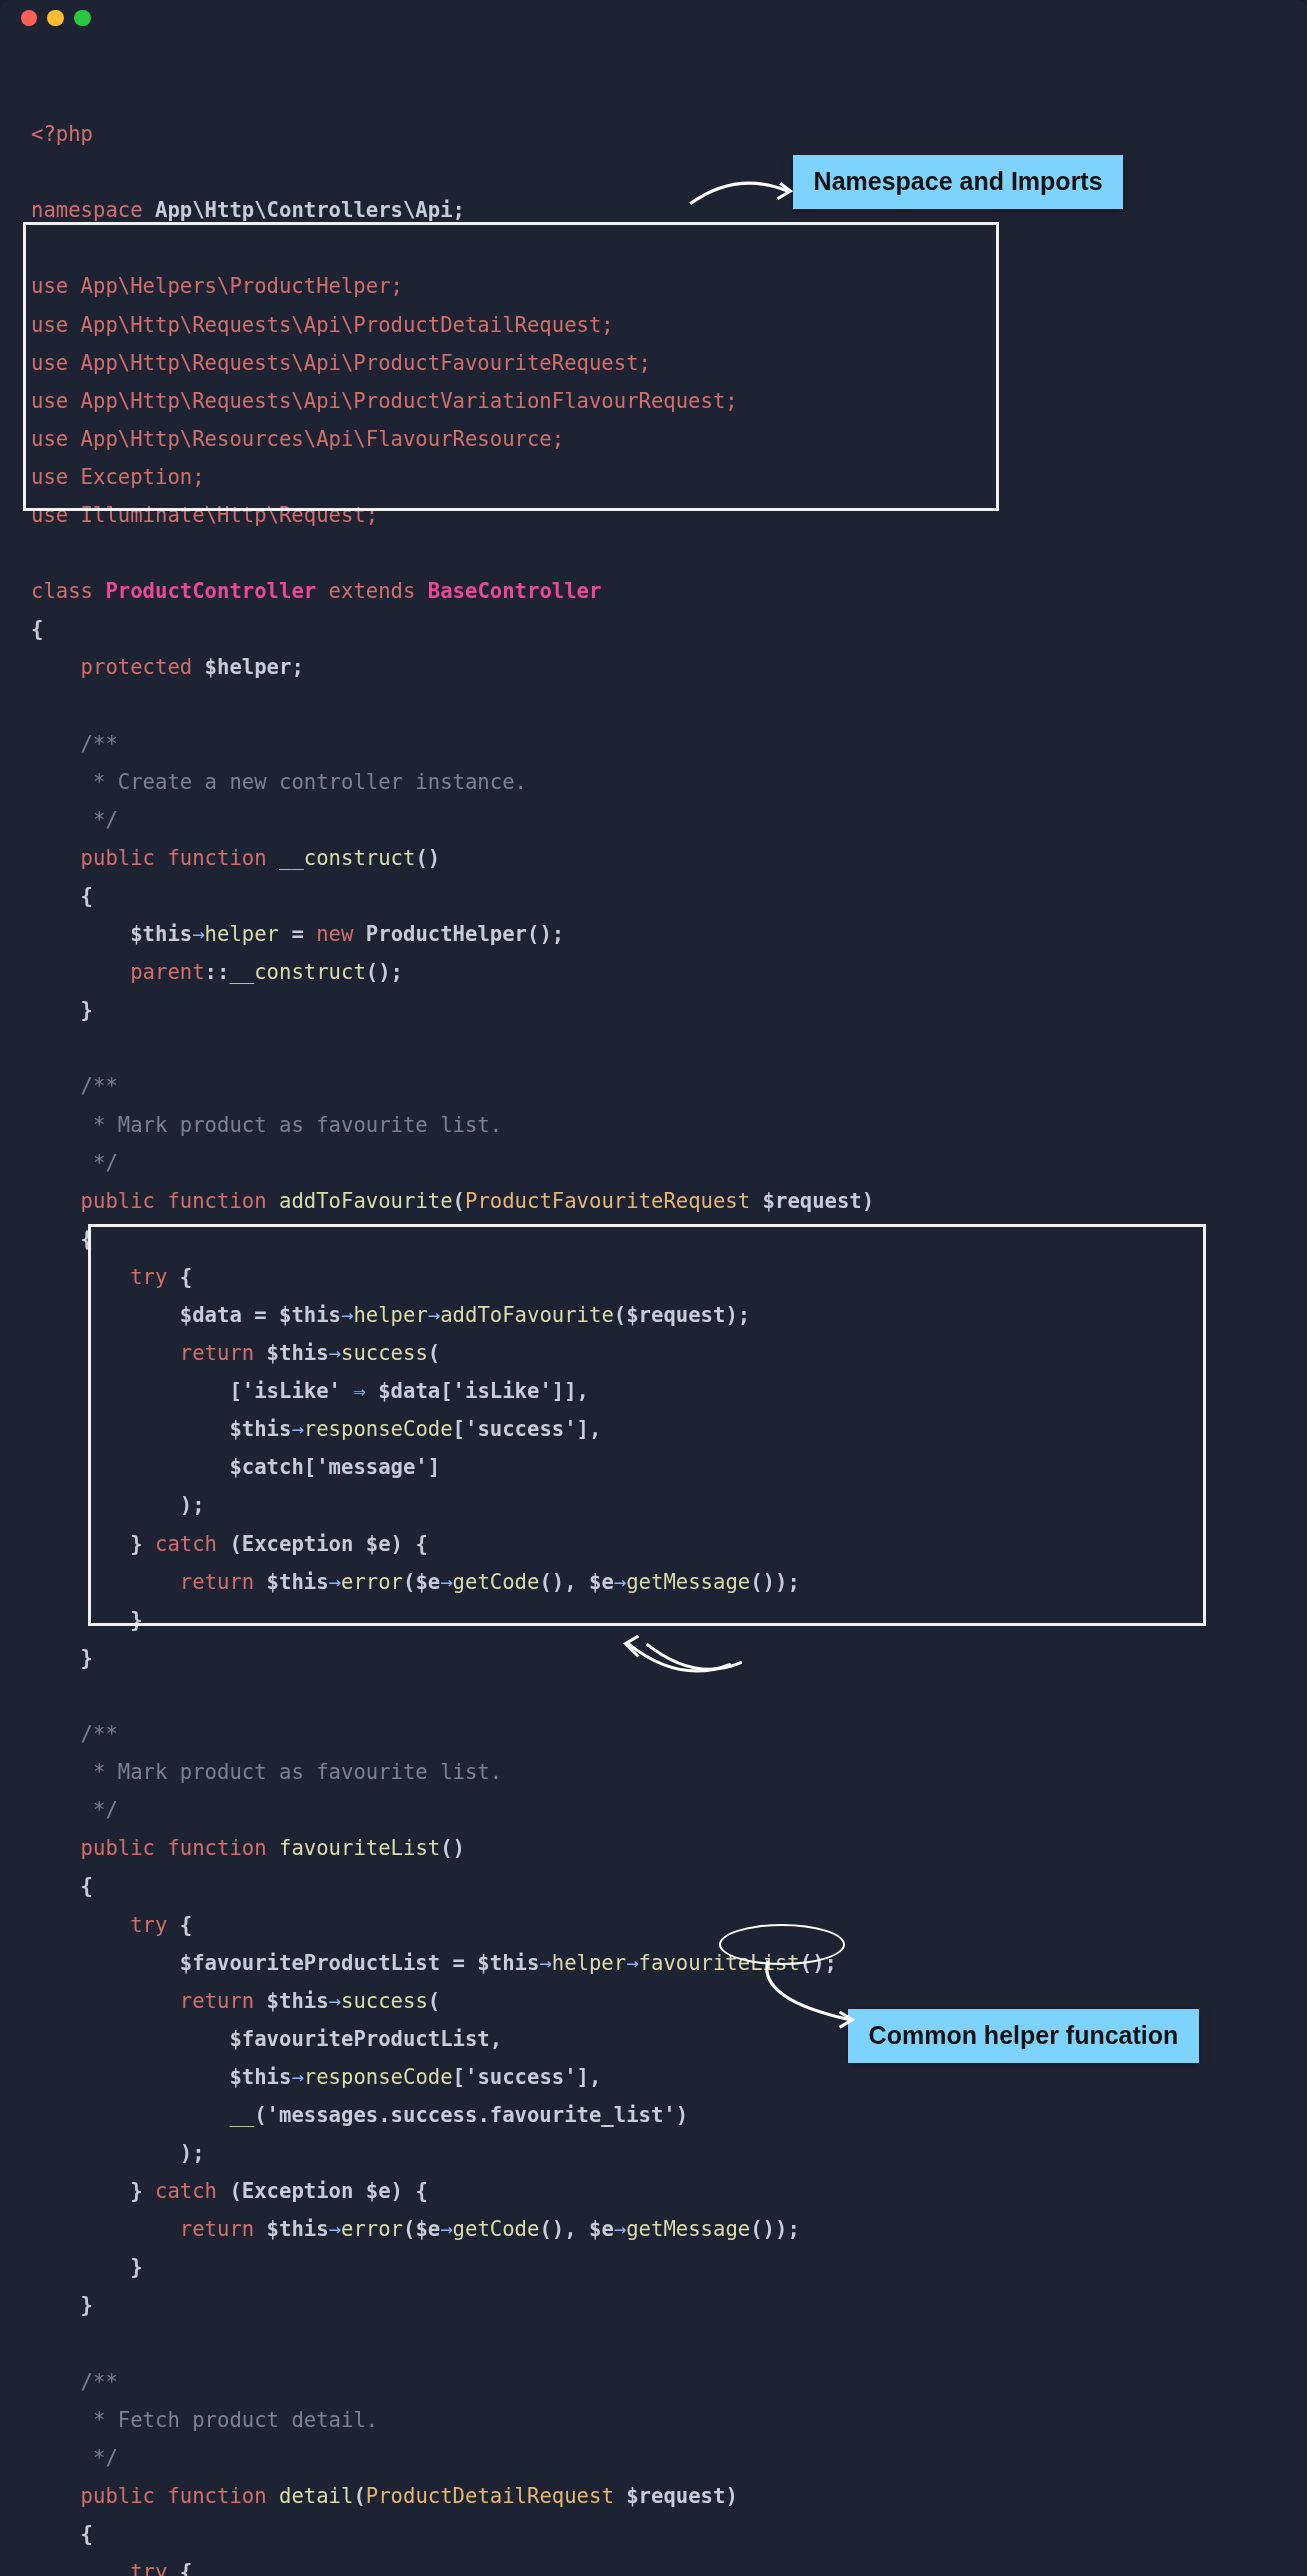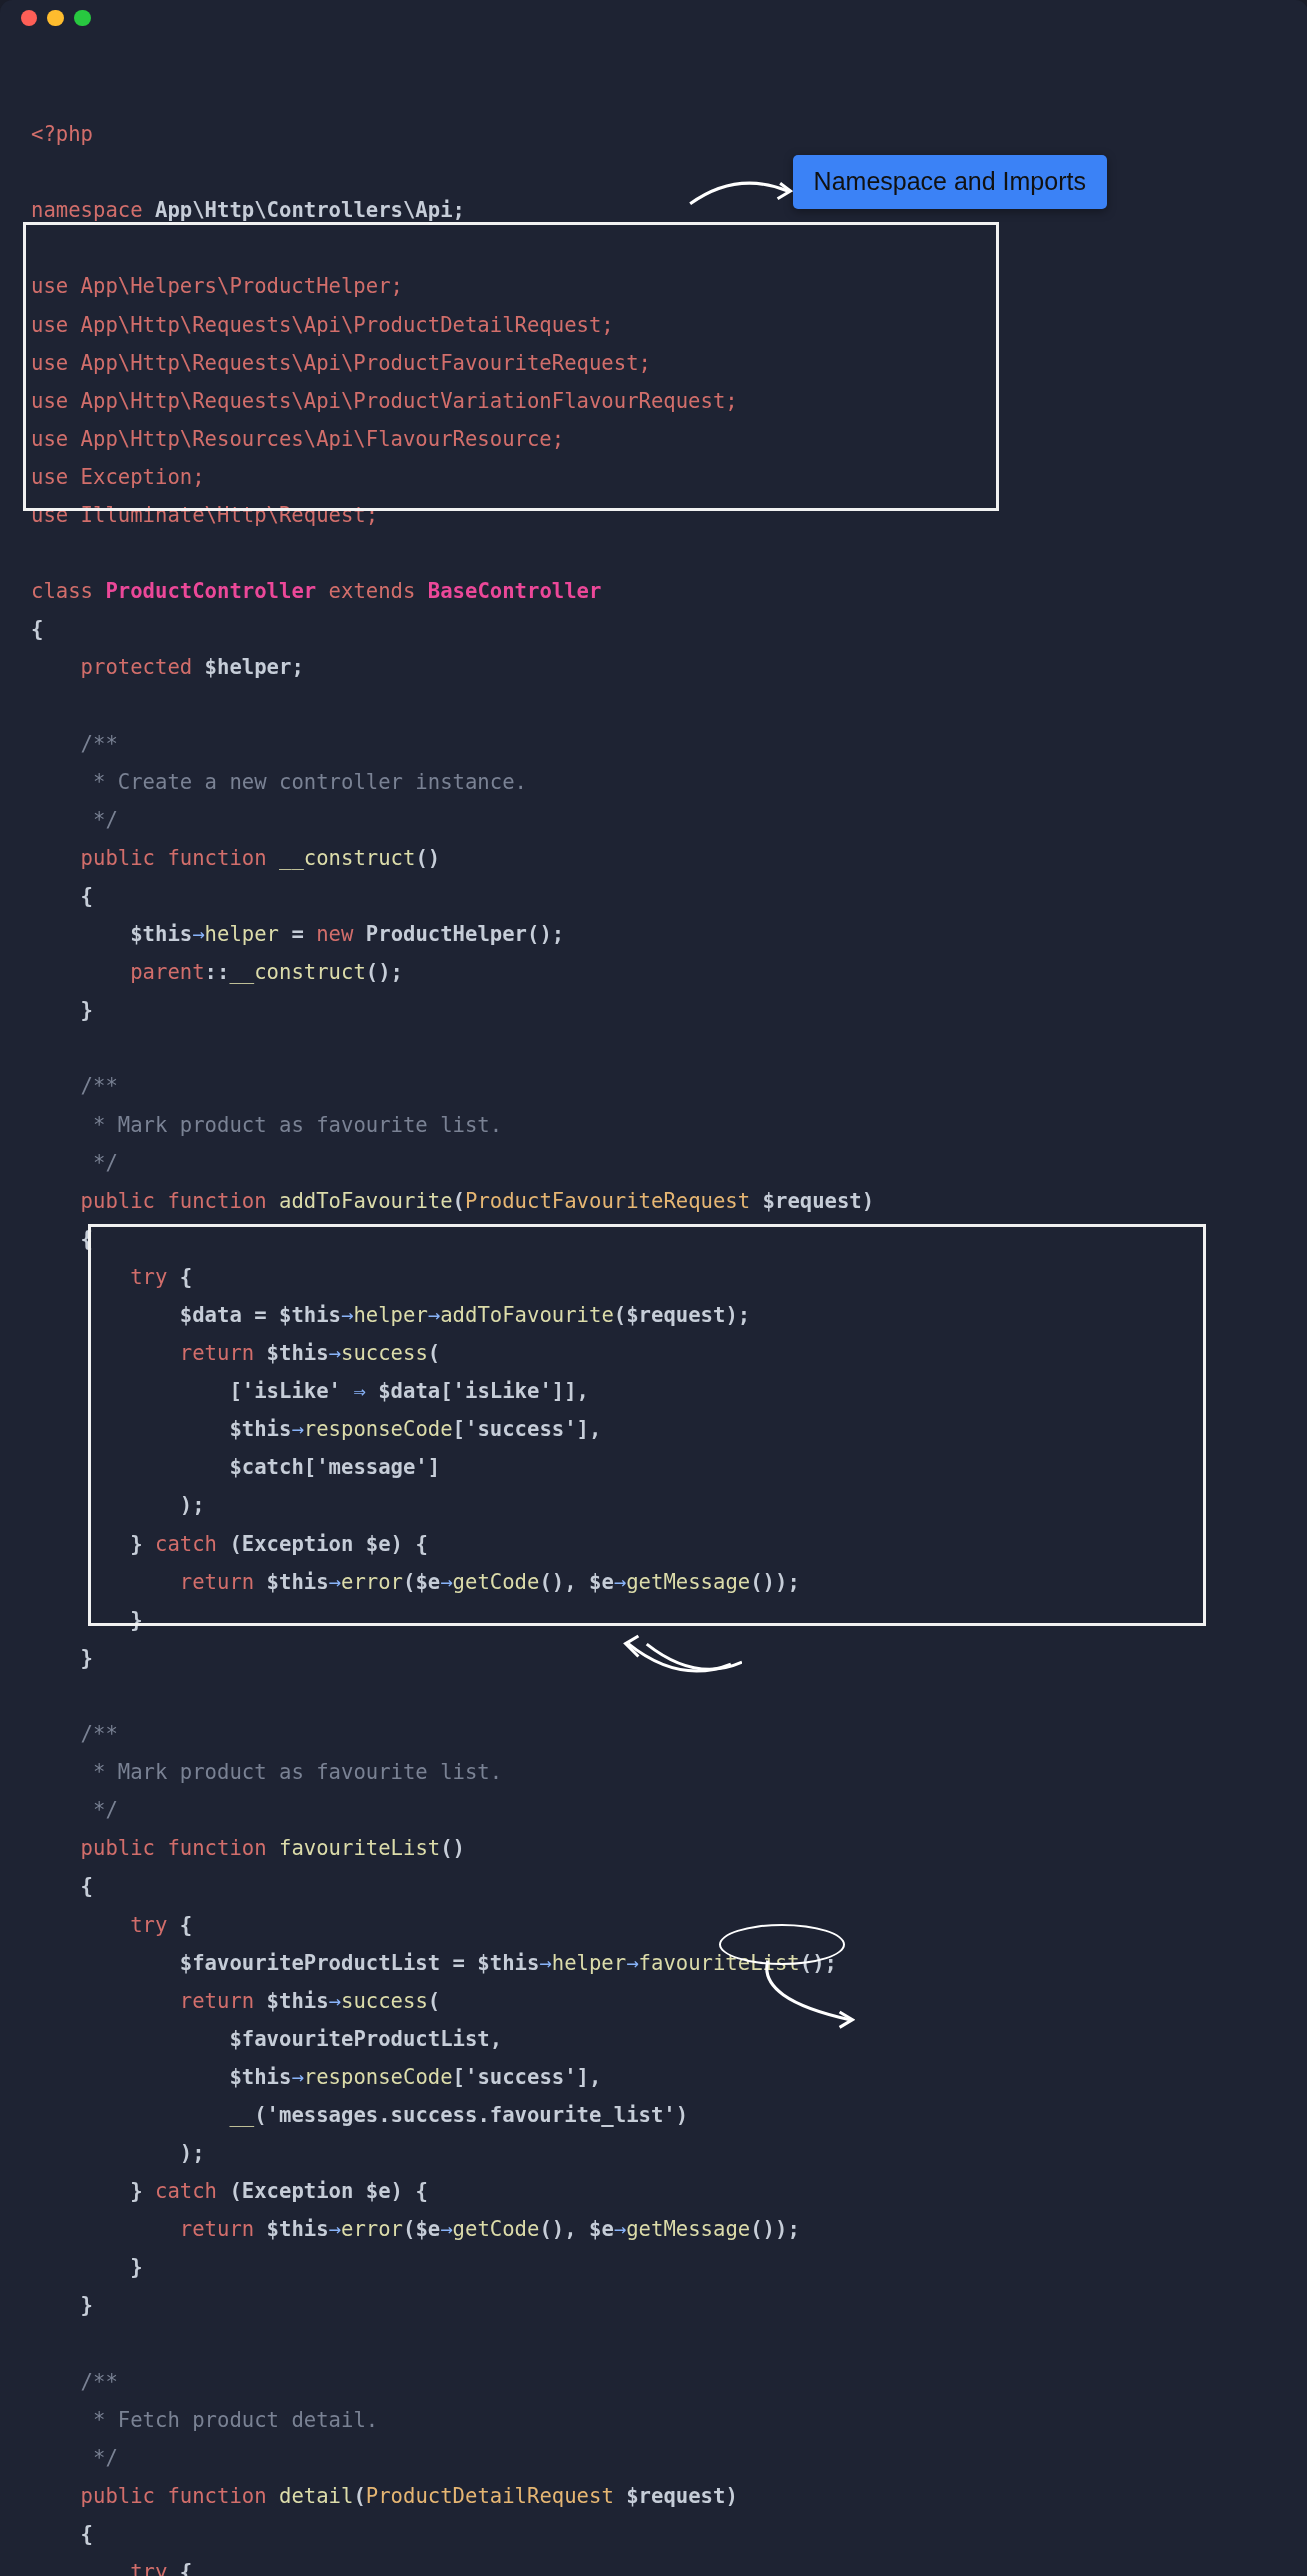--- a/index.html
+++ b/index.html
@@ -56,27 +56,27 @@
   
   .anno-box {
     position: absolute;
     border: 3.1px solid #f1f1f1;
     pointer-events: none;
   }
 
   
   .callout {
     position: absolute;
-    background: #3b82f6;
+    background: #7dd3fc;
     color: #111;
     font-family: -apple-system, Helvetica, Arial, sans-serif;
-    font-weight: 400;
+    font-weight: 700;
     font-size: 25px;
     padding: 12.4px 20.6px;
-    border-radius: 5px;
+    border-radius: 0;
     box-shadow: 0 2.1px 9.3px rgba(0,0,0,.35);
     white-space: nowrap;
   }
 
   
   .pointer {
     position: absolute;
     stroke: #ffffff;
     fill: none;
     stroke-width: 6;
@@ -194,19 +194,20 @@
     <path d="M210 70 Q 110 110 10 30"></path>
     <path d="M30 15 L5 30 L30 55" fill="none"></path>
     <path d="M185 35 L205 50 L180 65" style="display:none"></path>
   </svg>
   <svg class="pointer" style="left:639px; top:1631px; width:103px; height:52px;" viewBox="0 0 200 100" width="103" height="52">
     <path d="M200 60 Q 110 100 15 25"></path>
     <path d="M195 45 L210 62 L188 75" style="display:none"></path>
   </svg>
 
   <div class="circ" style="left:719px; top:1924px; width:126px; height:41px;"></div>
+  <div class="callout" style="left:848px; top:2009px;">Common helper funcation</div>
   <svg class="pointer" style="left:737px; top:1958px; width:118px; height:72px;" viewBox="0 0 230 140" width="118" height="72">
     <path d="M60 5 Q 40 80 220 120"></path>
     <path d="M200 105 L225 120 L200 135"></path>
   </svg>
 
 </div>
 
 
 </body></html>

